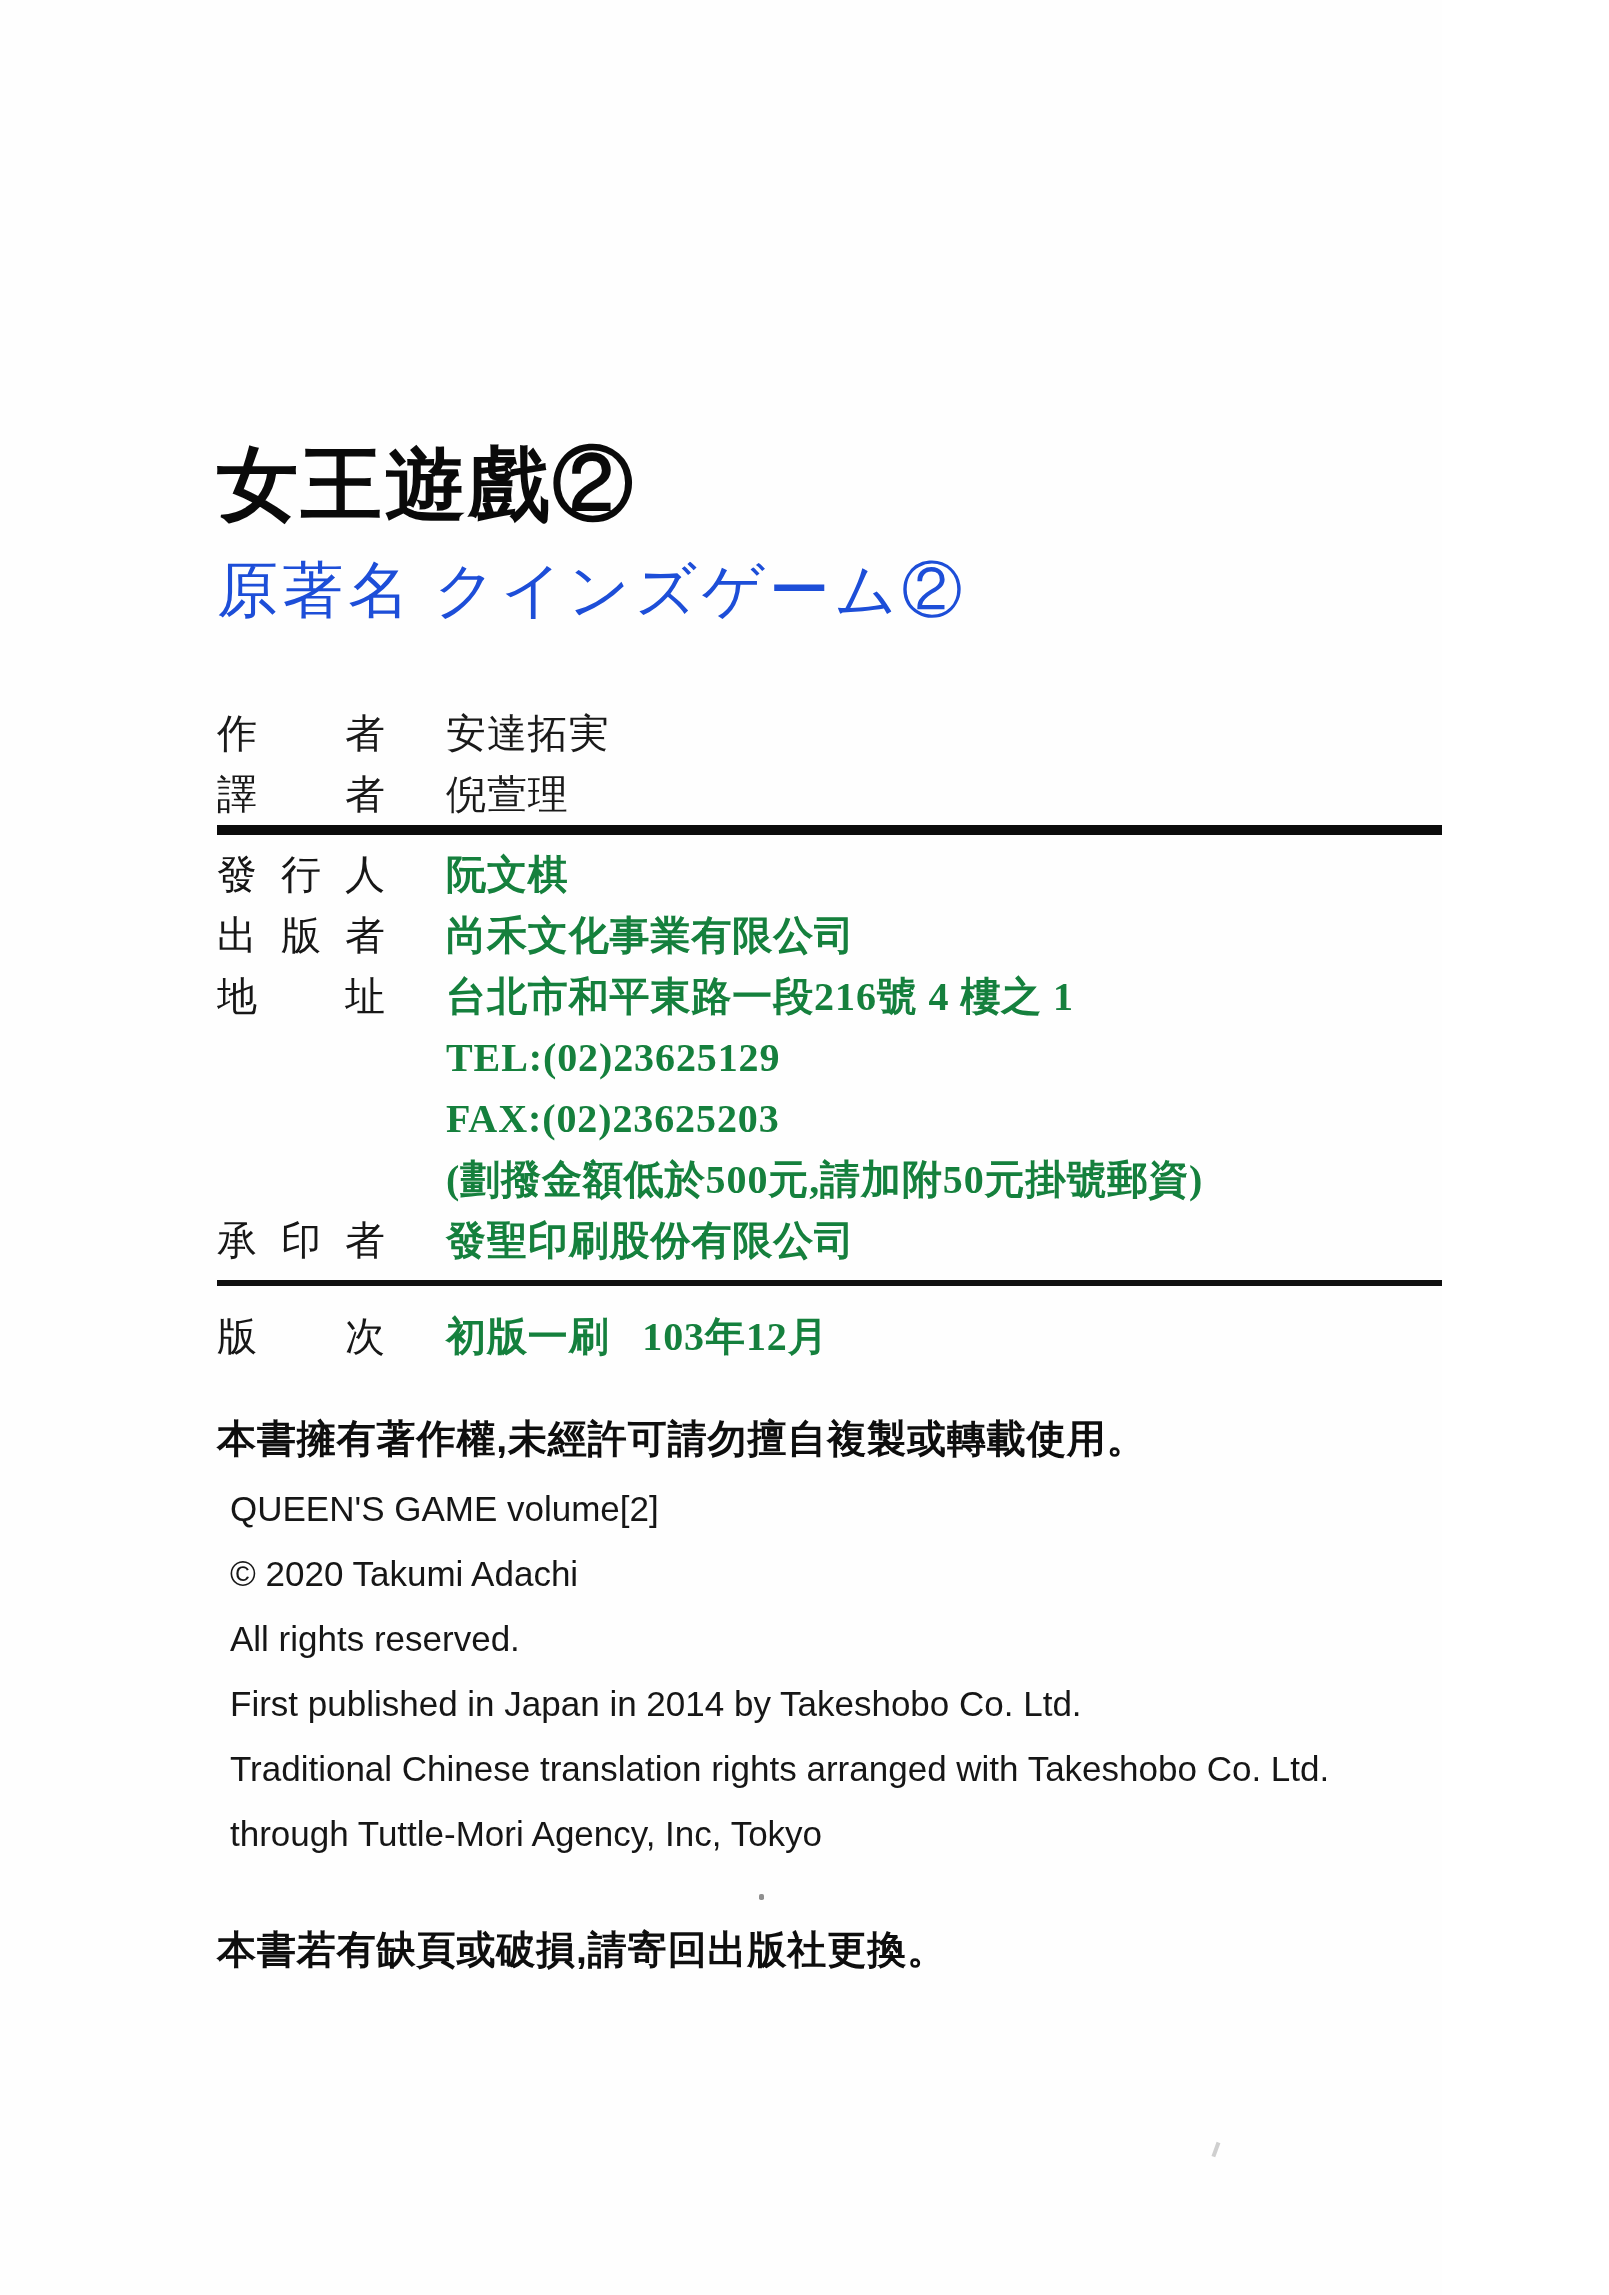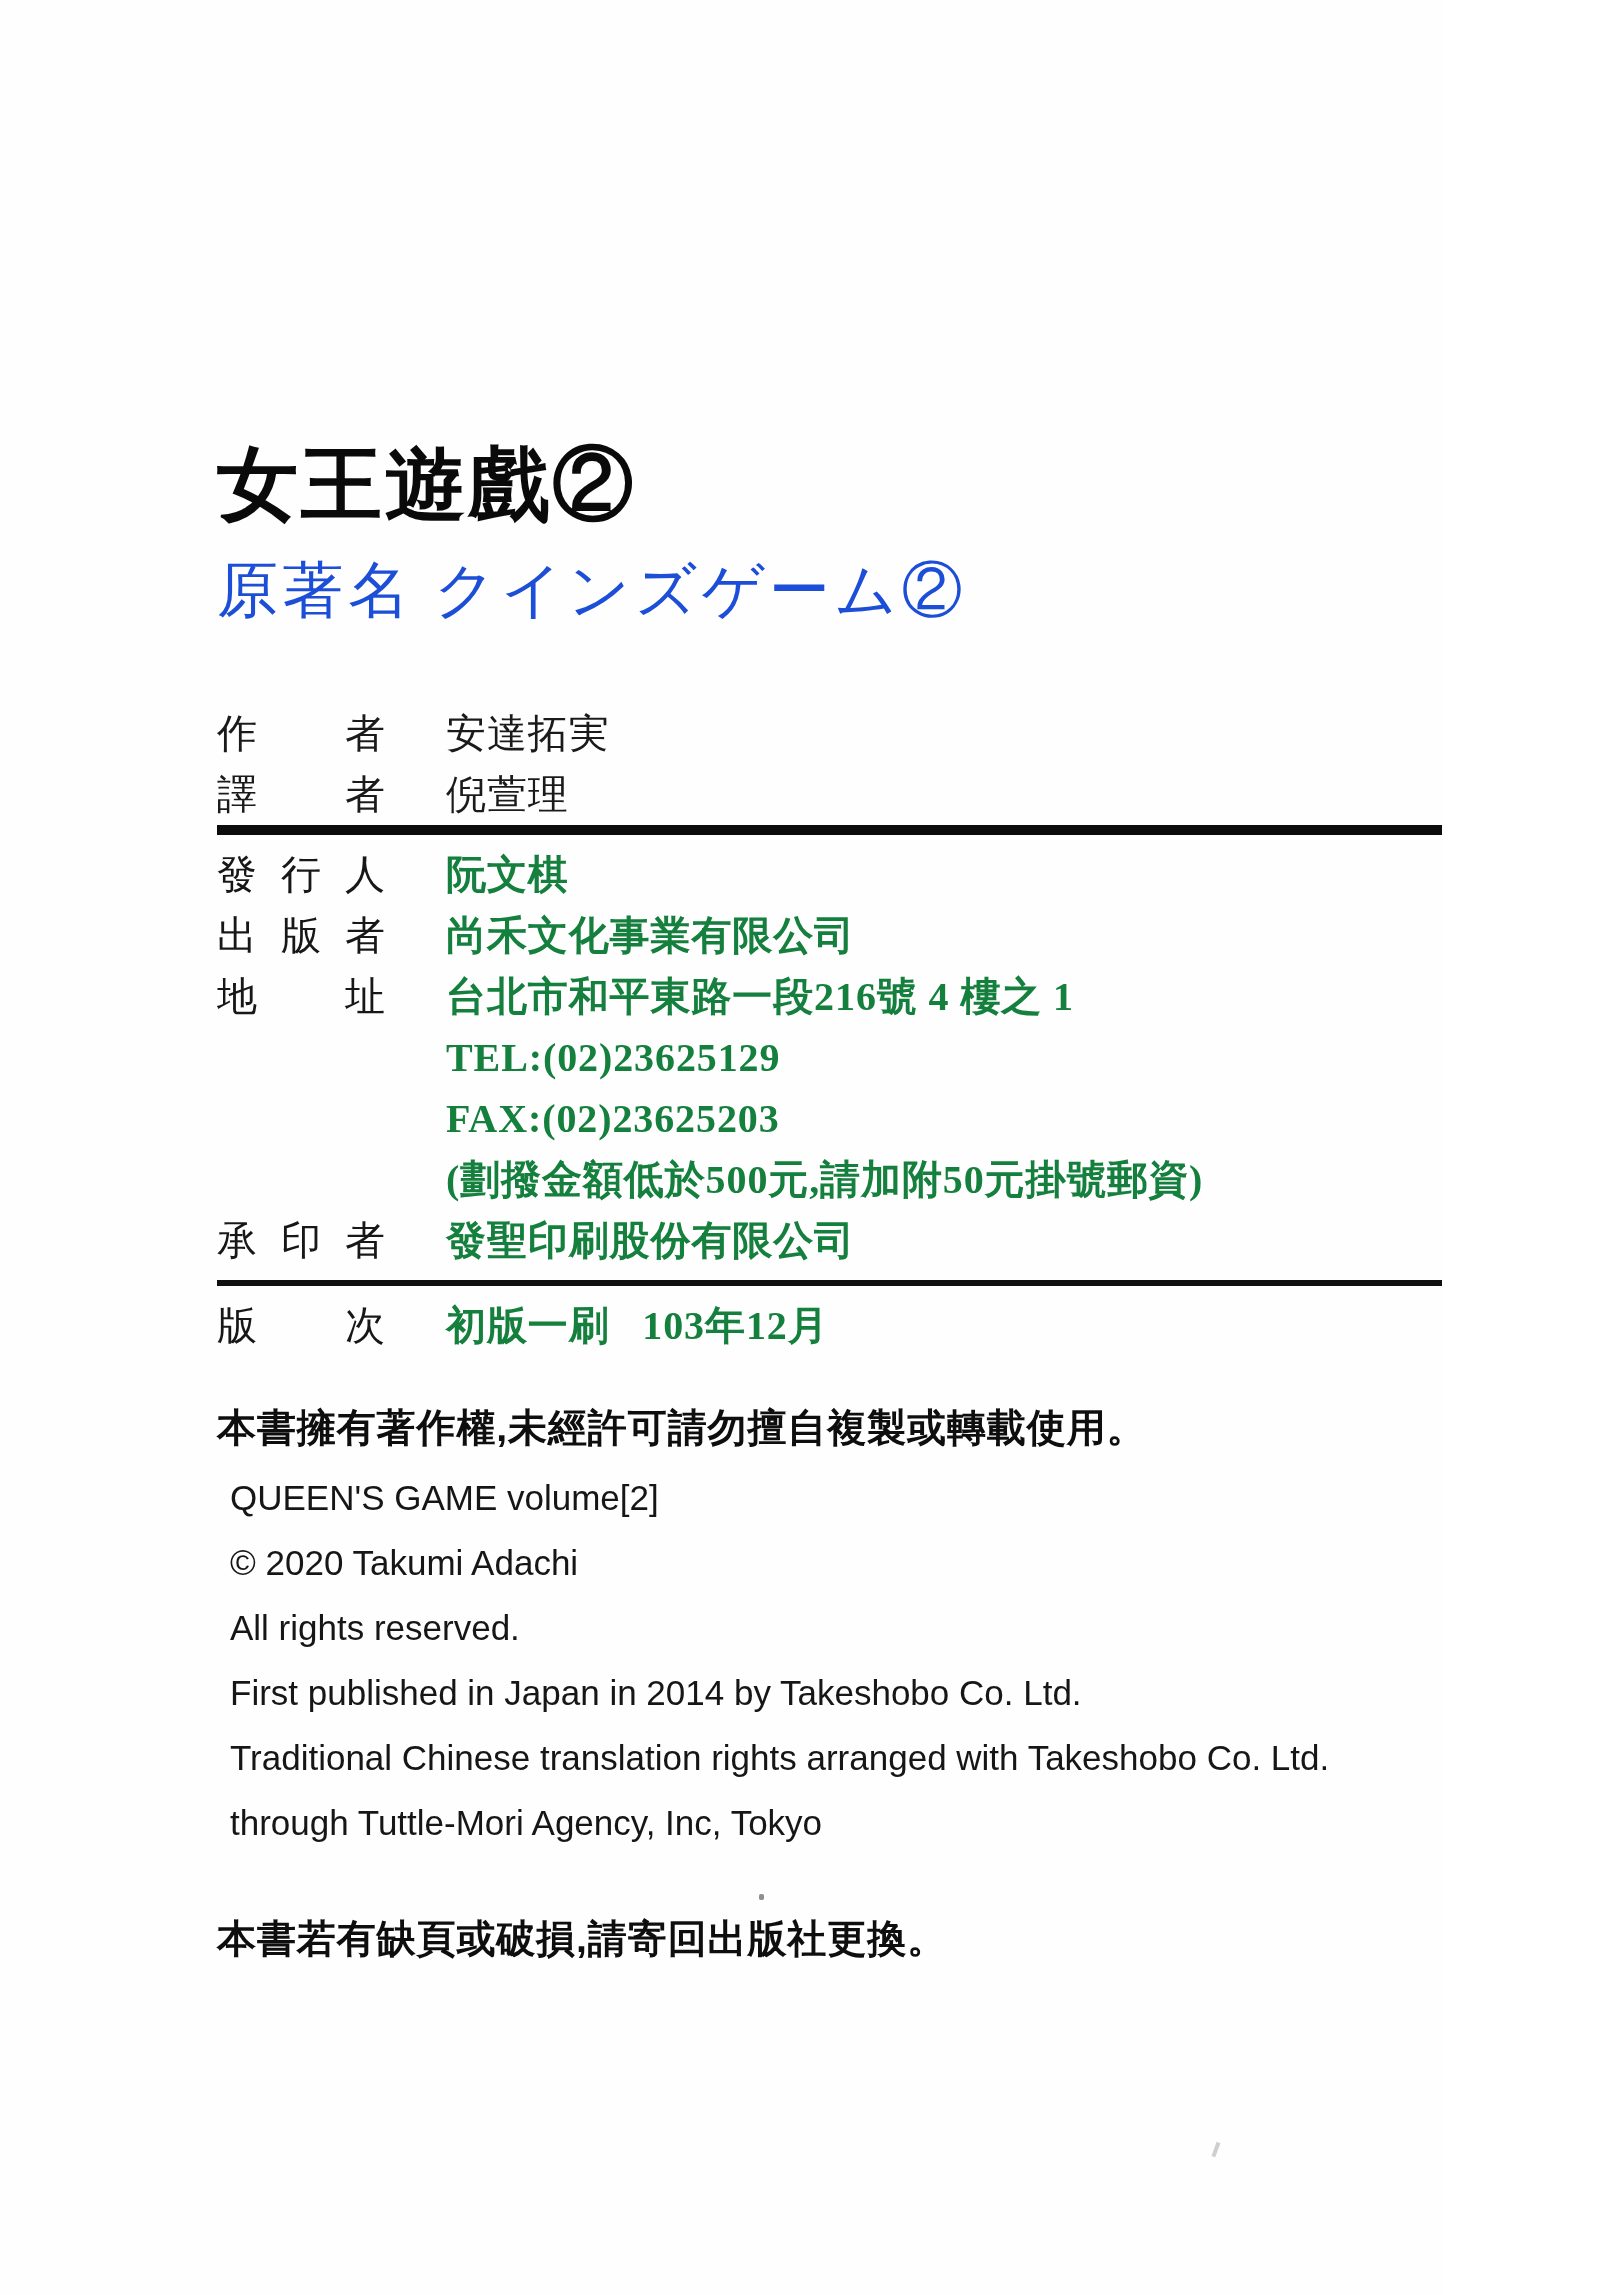--- a/index.html
+++ b/index.html
@@ -37,21 +37,21 @@
     font-size: 61px;
     line-height: 1;
     font-weight: 400;
     letter-spacing: 4.6px;
     color: #1d4ed8;
     font-family: "Liberation Serif", serif;
   }
   .rows { margin: 0; }
   .rows-a { margin-top: 82px; }
   .rows-b { margin-top: 9.2px; }
-  .rows-c { margin-top: 9px; }
+  .rows-c { margin-top: 20px; }
   .info-row {
     display: flex;
     align-items: flex-start;
     height: 61px;
     font-size: 40px;
     line-height: 61px;
   }
   .info-row .lbl {
     display: inline-block;
     width: 168px;

